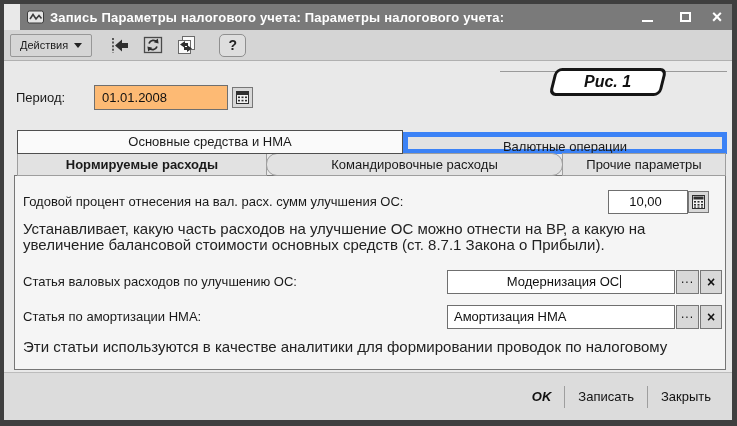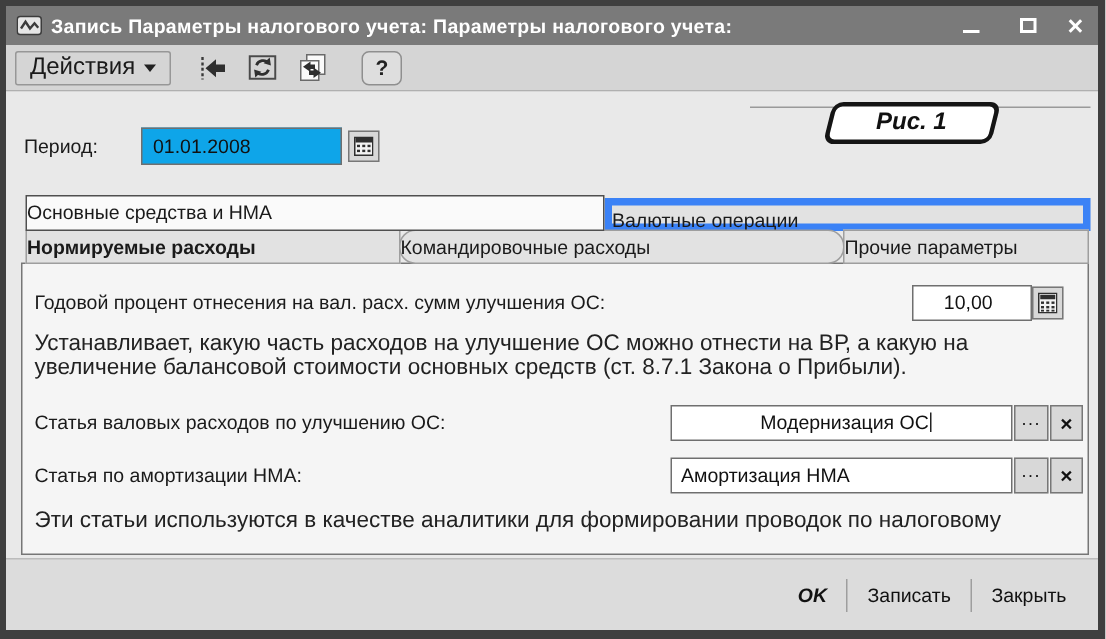--- a/index.html
+++ b/index.html
@@ -4,21 +4,21 @@
 <style>
   html,body{margin:0;padding:0;background:#fff;}
   *{box-sizing:border-box;font-family:"Liberation Sans",sans-serif;}
   .window{
     position:relative;width:737px;height:426px;
     border:solid #3f3f3f;border-width:4px 5px 6px 4px;
     background:#e9e9e9;overflow:hidden;
   }
   
   .titlebar{
-    position:absolute;left:0;top:0;right:0;height:26px;background:#7a7a7a;
+    position:absolute;left:16px;top:0;right:0;height:26px;background:#7a7a7a;
     display:flex;align-items:center;padding-left:7px;
   }
   .win-icon{width:17px;height:14px;margin-right:6px;flex:0 0 auto;display:inline-block;}
   .title{
     color:#ffffff;font-weight:bold;font-size:13px;white-space:nowrap;
     overflow:hidden;max-width:585px;letter-spacing:.2px;
   }
   .controls{position:absolute;right:2px;top:0;height:26px;}
   .ctrl{position:absolute;top:0;width:22px;height:26px;display:flex;align-items:center;justify-content:center;cursor:default;}
   .ctrl-min{right:72px;}
@@ -26,47 +26,47 @@
   .ctrl-close{right:2px;color:#fff;font-weight:bold;font-size:18px;line-height:26px;}
   .glyph-min{display:block;width:11px;height:9px;border-bottom:2px solid #fff;}
   .glyph-max{display:block;width:11px;height:10px;border:2px solid #fff;}
   
   .toolbar{
     position:absolute;left:0;top:26px;right:0;height:31px;background:#d5d5d5;
     border-bottom:1px solid #b0b0b0;display:flex;align-items:center;padding-left:6px;
   }
   .actions-btn{
     height:23px;padding:0 9px;border:1px solid #979797;border-radius:2px;background:#d5d5d5;
-    font-size:16px;color:#1a1a1a;display:flex;align-items:center;gap:6px;cursor:pointer;
+    font-size:11px;color:#1a1a1a;display:flex;align-items:center;gap:6px;cursor:pointer;
   }
   .tri-down{width:0;height:0;border-left:4px solid transparent;border-right:4px solid transparent;border-top:5px solid #222;display:inline-block;}
   .tb-sep{width:14px;height:100%;}
   .tb-btn{width:28px;height:24px;display:flex;align-items:center;justify-content:center;background:transparent;border:none;cursor:pointer;padding:0;margin-right:5px;}
   .tb-btn.help{width:27px;height:23px;border:1px solid #8f8f8f;border-radius:5px;background:#dedede;font-size:14px;font-weight:bold;color:#222;}
   
   .formarea{position:absolute;left:0;top:57px;right:0;bottom:48px;background:#e9e9e9;}
   .period-label{position:absolute;left:12px;top:24px;height:25px;line-height:25px;font-size:13px;color:#1a1a1a;}
   .date-field{
-    position:absolute;left:90px;top:24px;width:134px;height:25px;background:#0ea5e9;
+    position:absolute;left:90px;top:24px;width:134px;height:25px;background:#fdba74;
     border:1px solid #6f6f6f;font-size:13px;color:#111;line-height:23px;padding-left:7px;
   }
   .date-btn{
     position:absolute;left:228px;top:26px;width:21px;height:21px;background:#d8d8d8;
     border:1px solid #777;display:flex;align-items:center;justify-content:center;cursor:pointer;padding:0;
   }
   
   .fig-line{position:absolute;left:496px;top:10px;width:227px;height:1px;background:#9a9a9a;}
   .fig-box{
     position:absolute;left:548px;top:7px;width:112px;height:28px;background:#fff;
     border:3px solid #151515;border-radius:7px;transform:skewX(-14deg);
     display:flex;align-items:center;justify-content:center;z-index:5;
   }
   .fig-text{transform:skewX(14deg);font-weight:bold;font-style:italic;font-size:16px;color:#111;}
   
-  .tab{position:absolute;font-size:13px;color:#1a1a1a;text-align:left;cursor:pointer;}
+  .tab{position:absolute;font-size:13px;color:#1a1a1a;text-align:center;cursor:pointer;}
   .tab-active{left:13px;top:69px;width:386px;height:24px;line-height:22px;background:#fafafa;border:1px solid #4f4f4f;z-index:2;}
   .tab-top2{left:399px;top:71px;width:324px;height:22px;line-height:20px;background:#e2e2e2;border:5px solid #3b82f6;}
   .tabrow2{position:absolute;left:13px;top:92px;width:710px;height:23px;display:flex;z-index:1;}
   .tab-r2{height:23px;line-height:21px;background:#e2e2e2;border:1px solid #9e9e9e;position:relative;}
   .tab-r2 + .tab-r2{margin-left:-1px;}
   .t2a{width:250px;font-weight:bold;} .t2b{width:297px;border-radius:11px;} .t2c{width:164px;}
   
   .panel{
     position:absolute;left:10px;top:114px;width:712px;height:195px;
     background:#f5f5f5;border:1px solid #767676;

